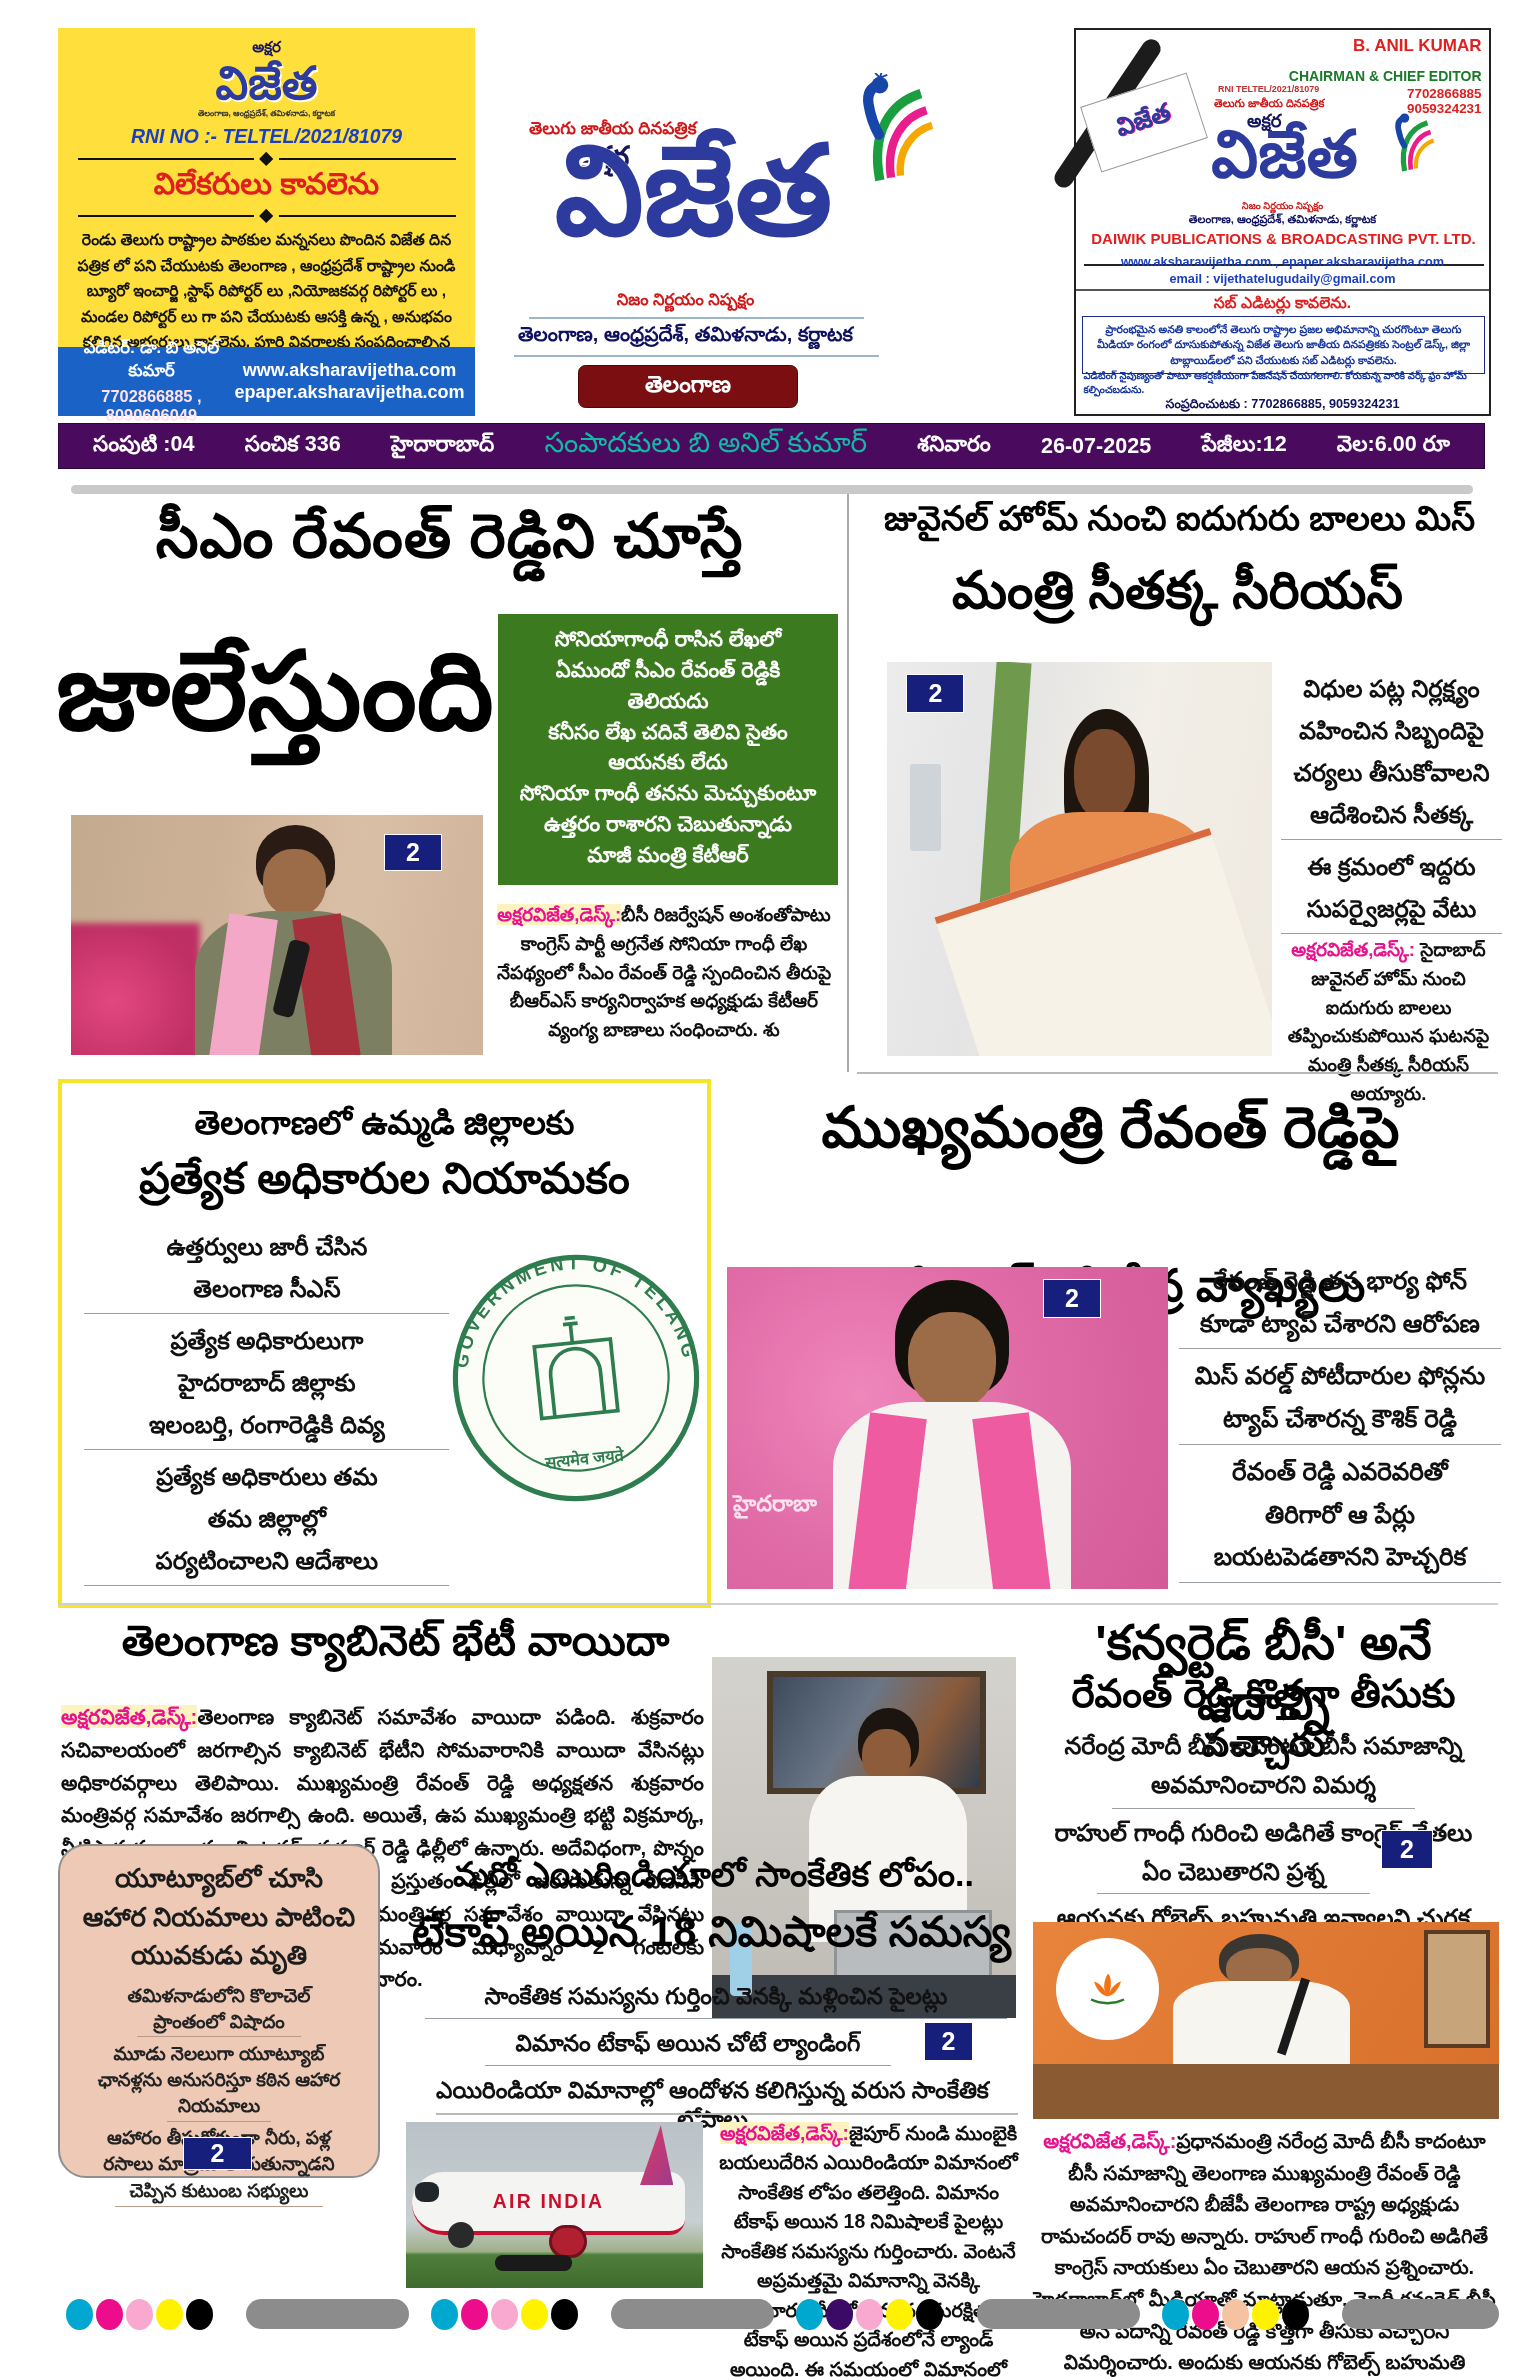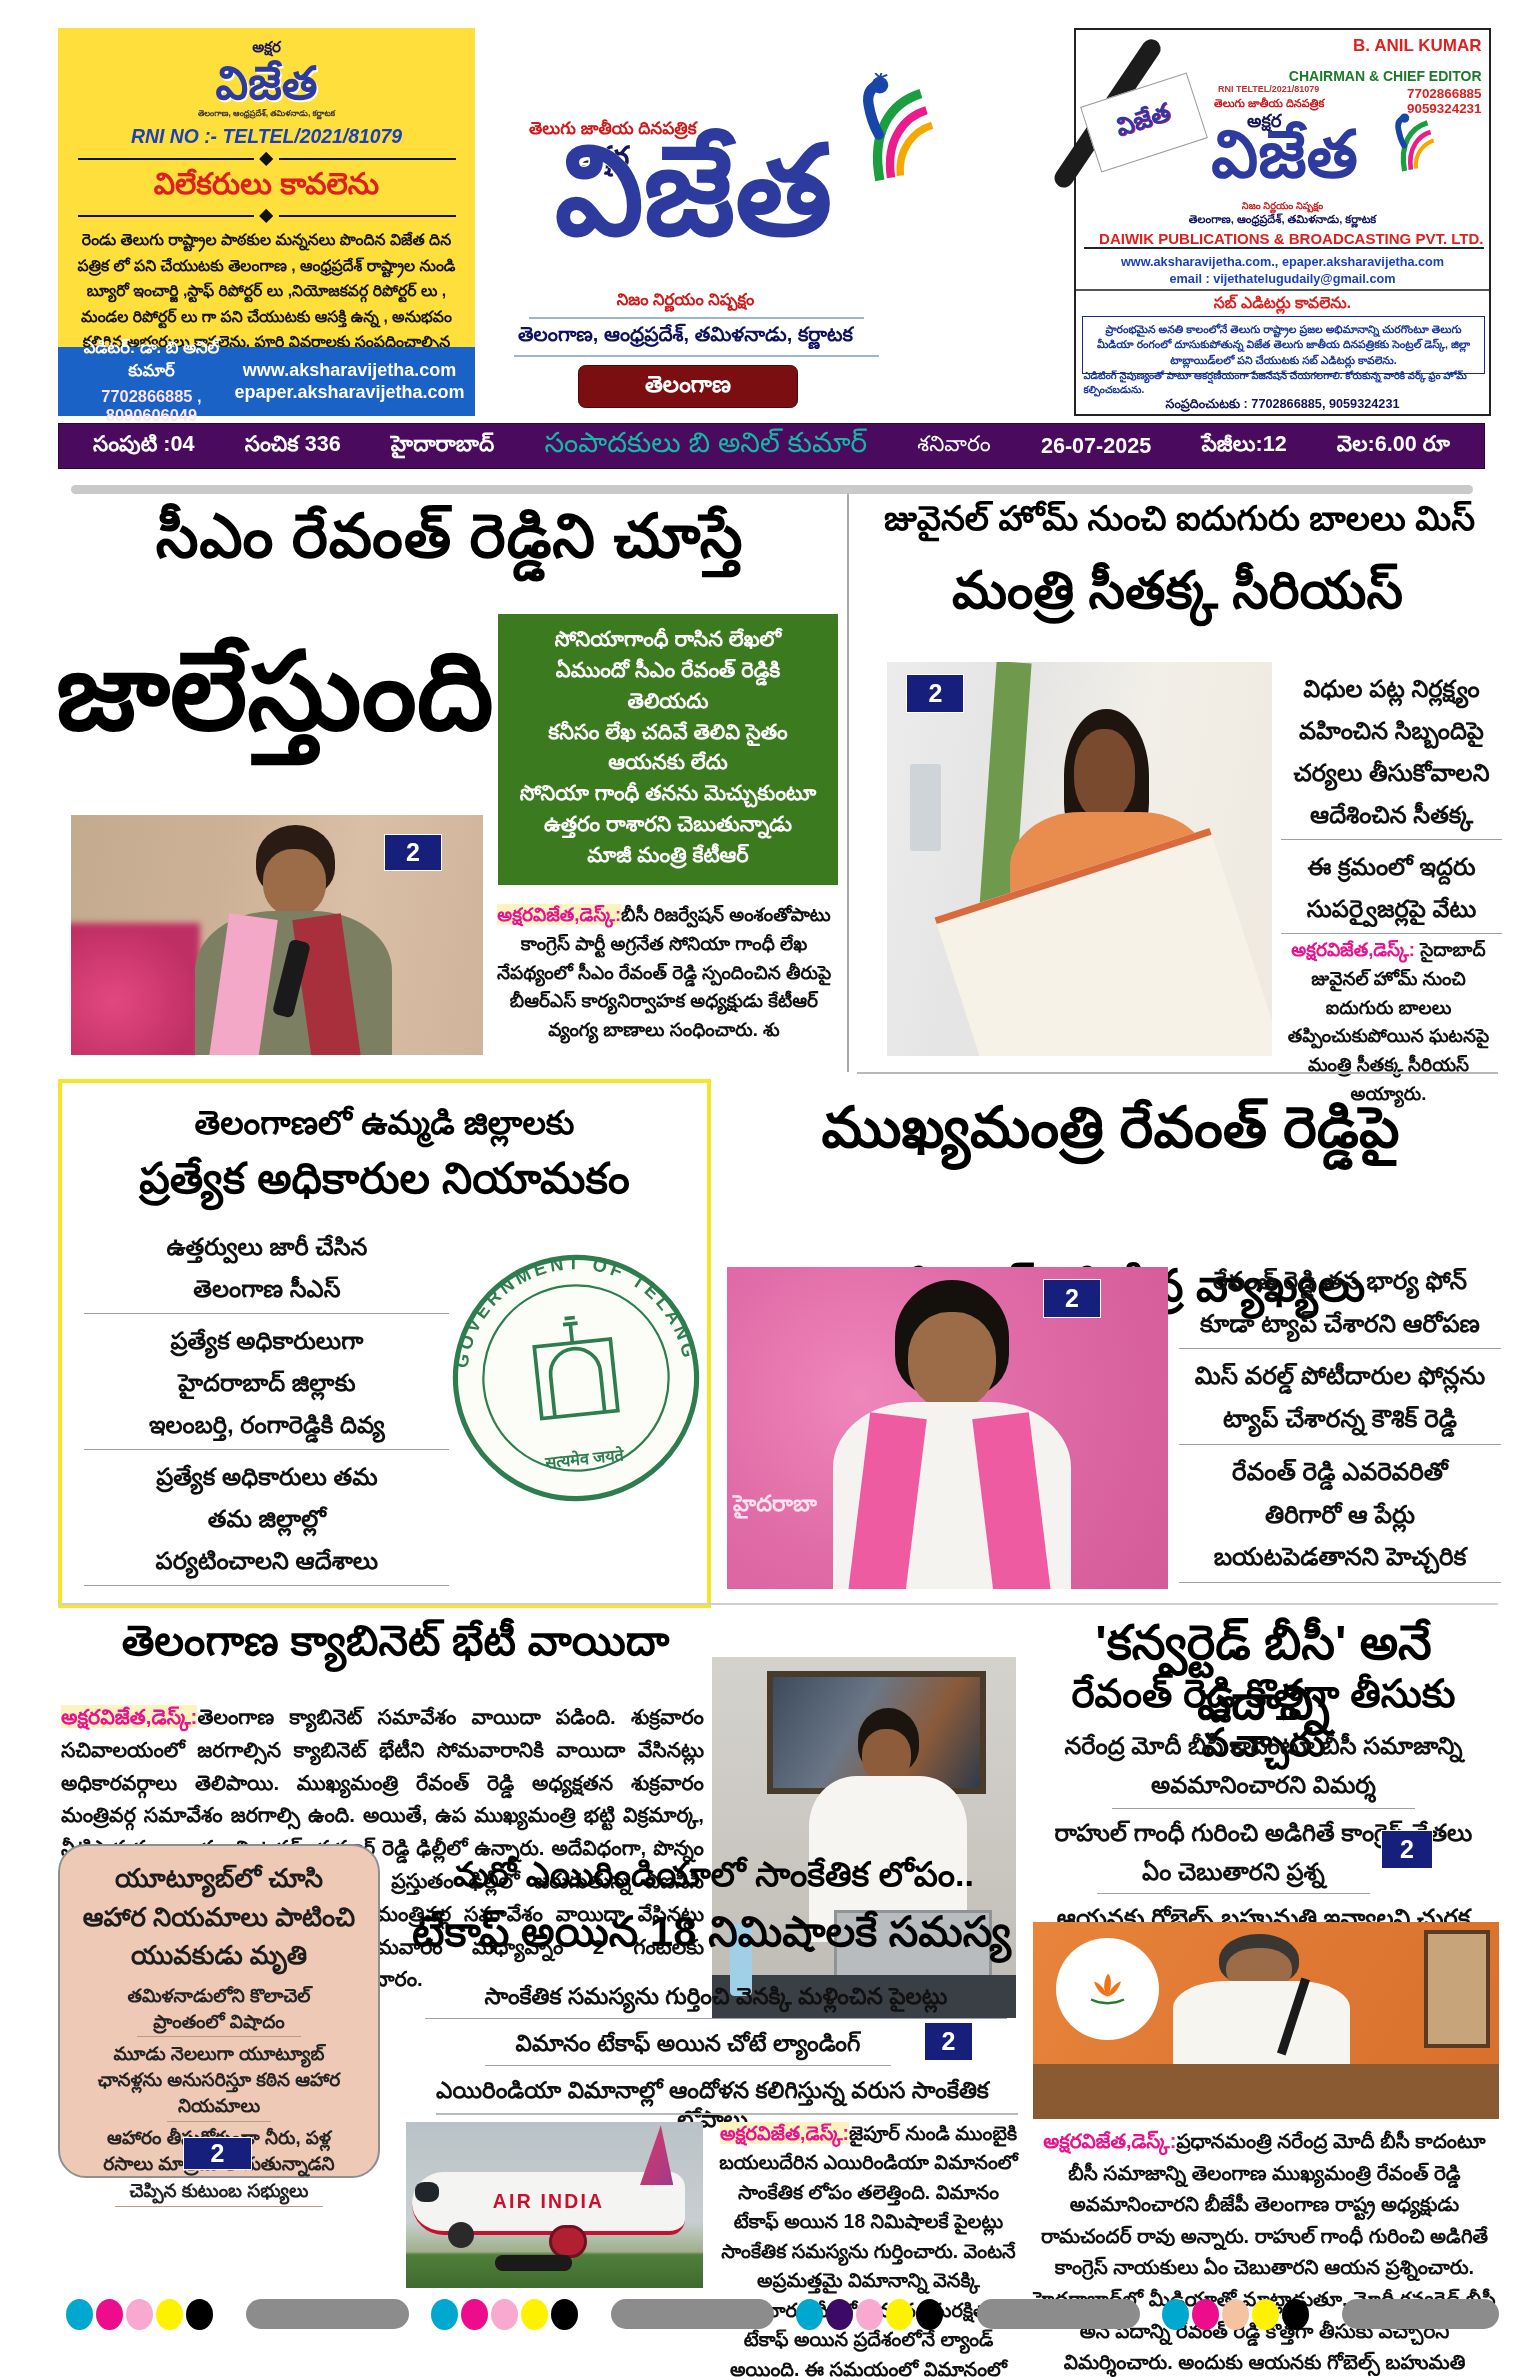--- a/index.html
+++ b/index.html
@@ -96,36 +96,36 @@
     <div style="position:absolute;left:67px;top:83px;width:283px;text-align:center;color:var(--masthead-blue,#2d3b9e);font-weight:800;font-size:66px;line-height:1.25;text-shadow:2.2px 2.2px 0 #fff">విజేత</div>
     <svg style="position:absolute;left:313px;top:81px" width="52" height="63" viewBox="0 0 100 120">
       <path d="M30 115 C 20 62, 42 32, 74 22" stroke="#1a9e3f" stroke-width="10" fill="none"></path>
       <path d="M42 112 C 36 72, 56 47, 80 40" stroke="#e91e8c" stroke-width="9" fill="none"></path>
       <path d="M52 110 C 49 82, 66 62, 86 56" stroke="#f5a800" stroke-width="8" fill="none"></path>
       <path d="M30 12 q-15 5 -12 22 q3 18 11 32" stroke="#1846a8" stroke-width="11" fill="none" stroke-linecap="round"></path>
       <circle cx="30" cy="13" r="9" fill="#1846a8"></circle>
     </svg>
     <div style="position:absolute;left:0;top:170px;width:100%;text-align:center;color:#d01818;font-weight:700;font-size:9.7px">నిజం నిర్ణయం నిష్పక్షం</div>
     <div style="position:absolute;left:0;top:183px;width:100%;text-align:center;color:#101060;font-weight:800;font-size:11.2px">తెలంగాణ, ఆంధ్రప్రదేశ్, తమిళనాడు, కర్ణాటక</div>
-    <div style="position:absolute;left:7.5px;top:200px;width:400px;text-align:right;color:#e01f1f;font-weight:800;font-size:15px;border-bottom:2.2px solid #222;padding-bottom:0">DAIWIK PUBLICATIONS &amp; BROADCASTING PVT. LTD.</div>
+    <div style="position:absolute;left:7.5px;top:200px;width:400px;text-align:center;color:#e01f1f;font-weight:800;font-size:15px;border-bottom:2.2px solid #222;padding-bottom:17px">DAIWIK PUBLICATIONS &amp; BROADCASTING PVT. LTD.</div>
     <div style="position:absolute;left:0;top:225px;width:100%;text-align:center;color:#1a3fbf;font-weight:800;font-size:12.7px">www.aksharavijetha.com., epaper.aksharavijetha.com</div>
     <div style="position:absolute;left:0;top:242px;width:100%;text-align:center;color:#1a3fbf;font-weight:700;font-size:12.7px">email : vijethatelugudaily@gmail.com</div>
     <div class="divh" style="left:0;top:259px;width:100%;height:1.5px;background:#555"></div>
     <div style="position:absolute;left:0;top:264px;width:100%;text-align:center;color:#e01f1f;font-weight:800;font-size:15.7px">సబ్ ఎడిటర్లు కావలెను.</div>
     <div style="position:absolute;left:6px;top:286px;width:403px;border:1.5px solid #1a2a8c;padding:4.5px 6px;color:#1535a0;font-weight:700;font-size:10.8px;line-height:1.45;text-align:center">ప్రారంభమైన అనతి కాలంలోనే తెలుగు రాష్ట్రాల ప్రజల అభిమానాన్ని చురగొంటూ తెలుగు మీడియా రంగంలో దూసుకుపోతున్న విజేత తెలుగు జాతీయ దినపత్రికకు సెంట్రల్ డెస్క్, జిల్లా టాబ్లాయిడ్‌లలో పని చేయుటకు సబ్ ఎడిటర్లు కావలెను.</div>
     <div style="position:absolute;left:7.5px;top:339px;width:400px;color:#1535a0;font-weight:700;font-size:10px;line-height:1.4;text-align:left">ఎడిటింగ్ నైపుణ్యంతో పాటూ ఆకర్షణీయంగా పేజినేషన్ చేయగలగాలి. కోరుకున్న వారికి వర్క్ ఫ్రం హోమ్ కల్పించబడును.</div>
     <div style="position:absolute;left:0;top:367px;width:100%;text-align:center;color:#10125a;font-weight:800;font-size:12.7px">సంప్రదించుటకు : 7702866885, 9059324231</div>
   </div>
 
   <div class="b" style="left:58px;top:423px;width:1427px;height:46px;background:var(--purple-bar,#4a0a5e);display:flex;align-items:center;justify-content:space-between;padding:0 34px;border:1.5px solid #2d0538">
     <span style="color:#fff;font-weight:800;font-size:21.6px">సంపుటి :04</span>
     <span style="color:#fff;font-weight:800;font-size:21.6px">సంచిక 336</span>
     <span style="color:#fff;font-weight:800;font-size:21.6px">హైదారాబాద్</span>
     <span style="color:#14b8a6;font-weight:400;font-size:28px">సంపాదకులు బి అనిల్ కుమార్</span>
-    <span style="color:#fff;font-weight:400;font-size:21.6px">శనివారం</span>
+    <span style="color:#fff;font-weight:700;font-size:21.6px">శనివారం</span>
     <span style="color:#fff;font-weight:800;font-size:21.6px">26-07-2025</span>
     <span style="color:#fff;font-weight:800;font-size:21.6px">పేజీలు:12</span>
     <span style="color:#fff;font-weight:800;font-size:21.6px">వెల:6.00 రూ</span>
   </div>
   <div class="divh" style="left:71px;top:485px;width:1402px;height:9px;border-radius:4.5px;background:#c9c9c9"></div>
 
   <div class="b hl" style="left:60px;top:498px;width:779px;font-size:61px;letter-spacing:0.7px">సీఎం రేవంత్ రెడ్డిని చూస్తే</div>
   <div class="b hl" style="left:56px;top:596px;width:436px;font-size:109px;line-height:190px">జాలేస్తుంది</div>
   <div class="b greenbox" style="left:498px;top:614px;width:340px;height:271px;display:flex;flex-direction:column;justify-content:space-around;padding:12px 7.5px;font-size:21px">
     <div>సోనియాగాంధీ రాసిన లేఖలో</div>

